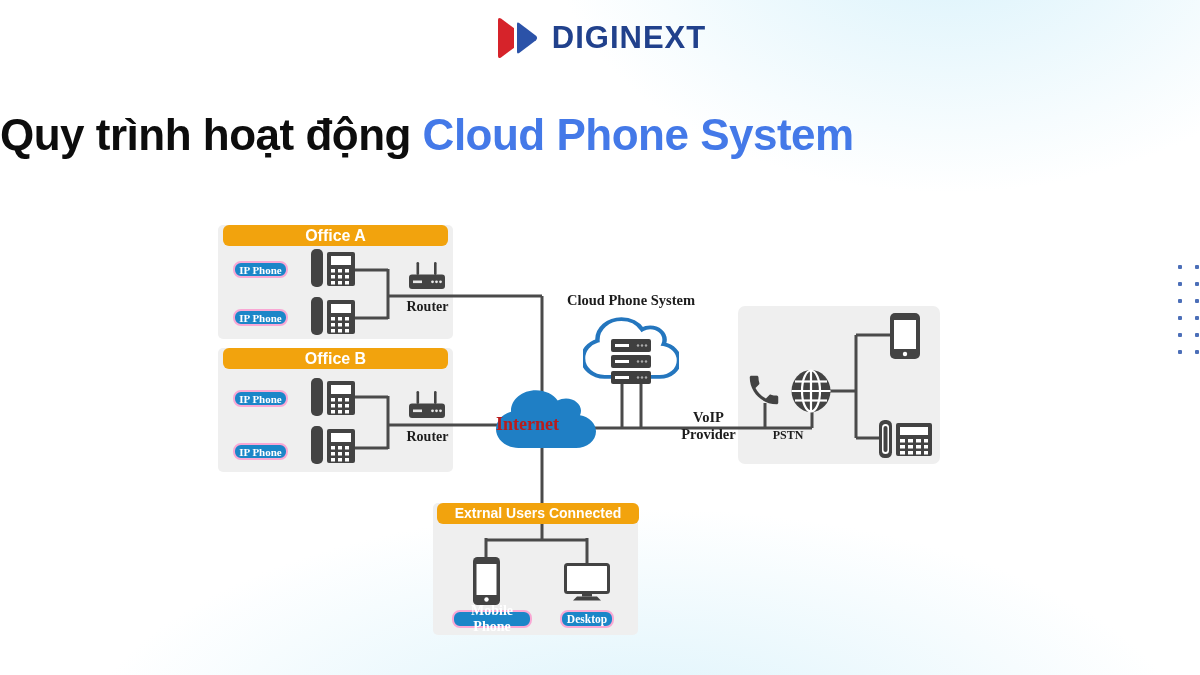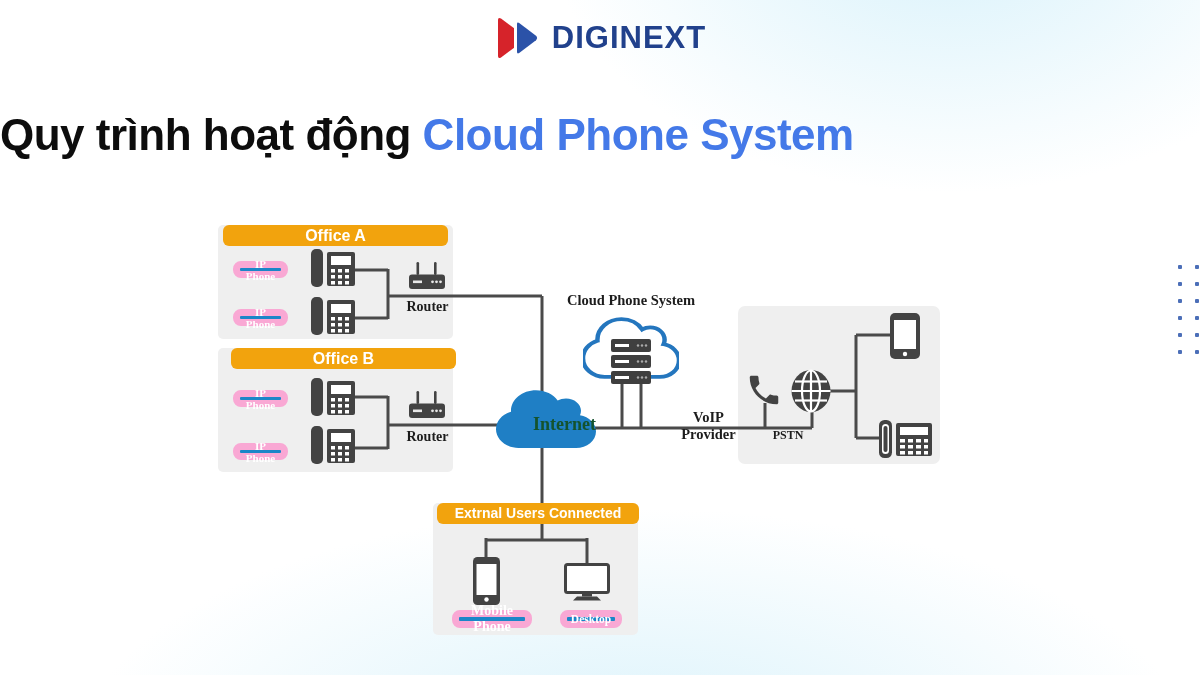--- a/index.html
+++ b/index.html
@@ -23,34 +23,34 @@
   .title .hl{ color:#4479E8; }
 
   
   .panel{ position:absolute; background:#EFEFEF; border-radius:5px; z-index:0; }
   .panel-header{ position:absolute; background:#F2A30D; border-radius:6px; z-index:2;
        color:#ffffff; font-family:Liberation Sans, sans-serif; font-weight:700;
        text-align:center; }
   .hdr-lg{ font-size:16px; line-height:21px; height:21px; }
   .hdr-sm{ font-size:14px; line-height:21px; height:21px; }
 
-  .badge{ position:absolute; background:#1B86C8; border:7px solid #f9a8d4; border-radius:8px;
+  .badge{ position:absolute; background:#1B86C8; border:2px solid #f9a8d4; border-radius:8px;
        color:#ffffff; font-family:"Liberation Serif", serif; font-weight:700;
        font-size:11px; text-align:center; z-index:2; display:flex; align-items:center; justify-content:center; }
 
   .dlabel{ position:absolute; color:#1c1c1c; font-family:"Liberation Serif", serif;
        font-weight:700; text-align:center; z-index:2; }
 
   .icon{ position:absolute; z-index:3; }
   svg{ display:block; }
 
   #connectors{ position:absolute; top:0; left:0; z-index:1; }
 
-  .internet-text{ position:absolute; color:#14532d; font-family:"Liberation Serif", serif;
-       font-weight:700; font-size:18px; text-align:right; z-index:3; }
+  .internet-text{ position:absolute; color:#b91c1c; font-family:"Liberation Serif", serif;
+       font-weight:700; font-size:18px; text-align:left; z-index:3; }
 
   
   .dots{ position:absolute; left:1178px; top:265px; z-index:0;
          display:grid; grid-template-columns:repeat(2,4px); grid-auto-rows:4px;
          column-gap:13px; row-gap:13px; }
   .dots i{ background:#4C6FB8; border-radius:1px; display:block; width:4px; height:4px; }
 </style>
 </head>
 <body>
 
@@ -138,21 +138,21 @@
     <rect x="25" y="0" width="2.6" height="13" rx="1.3" fill="#434343"></rect>
     <rect x="0" y="12.5" width="36" height="14.5" rx="3" fill="#434343"></rect>
     <rect x="4" y="18.5" width="9" height="2.6" fill="#e8e8e8"></rect>
     <circle cx="23.5" cy="19.8" r="1.4" fill="#e8e8e8"></circle>
       <circle cx="27.5" cy="19.8" r="1.4" fill="#e8e8e8"></circle>
       <circle cx="31.5" cy="19.8" r="1.4" fill="#e8e8e8"></circle>
   </svg>
 </span>
 <div class="dlabel" style="left:400px; top:299px; width:55px; font-size:14px;">Router</div>
 
-<div class="panel-header hdr-lg" style="left:223px; top:348px; width:225px;margin-left:8px;">Office B</div>
+<div class="panel-header hdr-lg" style="left:223px; top:348px; width:225px;">Office B</div>
 <div class="badge" style="left:233px; top:390px; width:55px; height:17px;">IP Phone</div>
 <div class="badge" style="left:233px; top:443px; width:55px; height:17px;">IP Phone</div>
 
 <span class="icon" style="left:309px; top:376px;">
   <svg width="48" height="42" viewBox="0 0 48 42">
     <rect x="2" y="2" width="12" height="38" rx="5" fill="#434343"></rect>
     <rect x="18" y="5" width="28" height="34" rx="2" fill="#434343"></rect>
     <rect x="22" y="9" width="20" height="9" fill="#ffffff"></rect>
     <g fill="#ffffff">
         <rect x="22" y="22" width="4" height="3.5"></rect>
@@ -296,21 +296,21 @@
   </svg>
 </span>
 <span class="icon" style="left:564px; top:563px;">
   <svg width="46" height="39" viewBox="0 0 46 39">
     <rect x="1.5" y="1.5" width="43" height="28" rx="2" fill="#ffffff" stroke="#434343" stroke-width="3"></rect>
     <rect x="18" y="29.5" width="10" height="4" fill="#434343"></rect>
     <path d="M13 33.5 h20 l4 4 h-28 z" fill="#434343"></path>
   </svg>
 </span>
 <div class="badge" style="left:452px; top:610px; width:80px; height:18px; font-size:14px;">Mobile Phone</div>
-<div class="badge" style="left:560px; top:610px; width:62px; height:18px; font-size:11.5px;">Desktop</div>
+<div class="badge" style="left:560px; top:610px; width:54px; height:18px; font-size:11.5px;">Desktop</div>
 
 <div class="dots">
   <i></i>
     <i></i>
     <i></i>
     <i></i>
     <i></i>
     <i></i>
     <i></i>
     <i></i>

